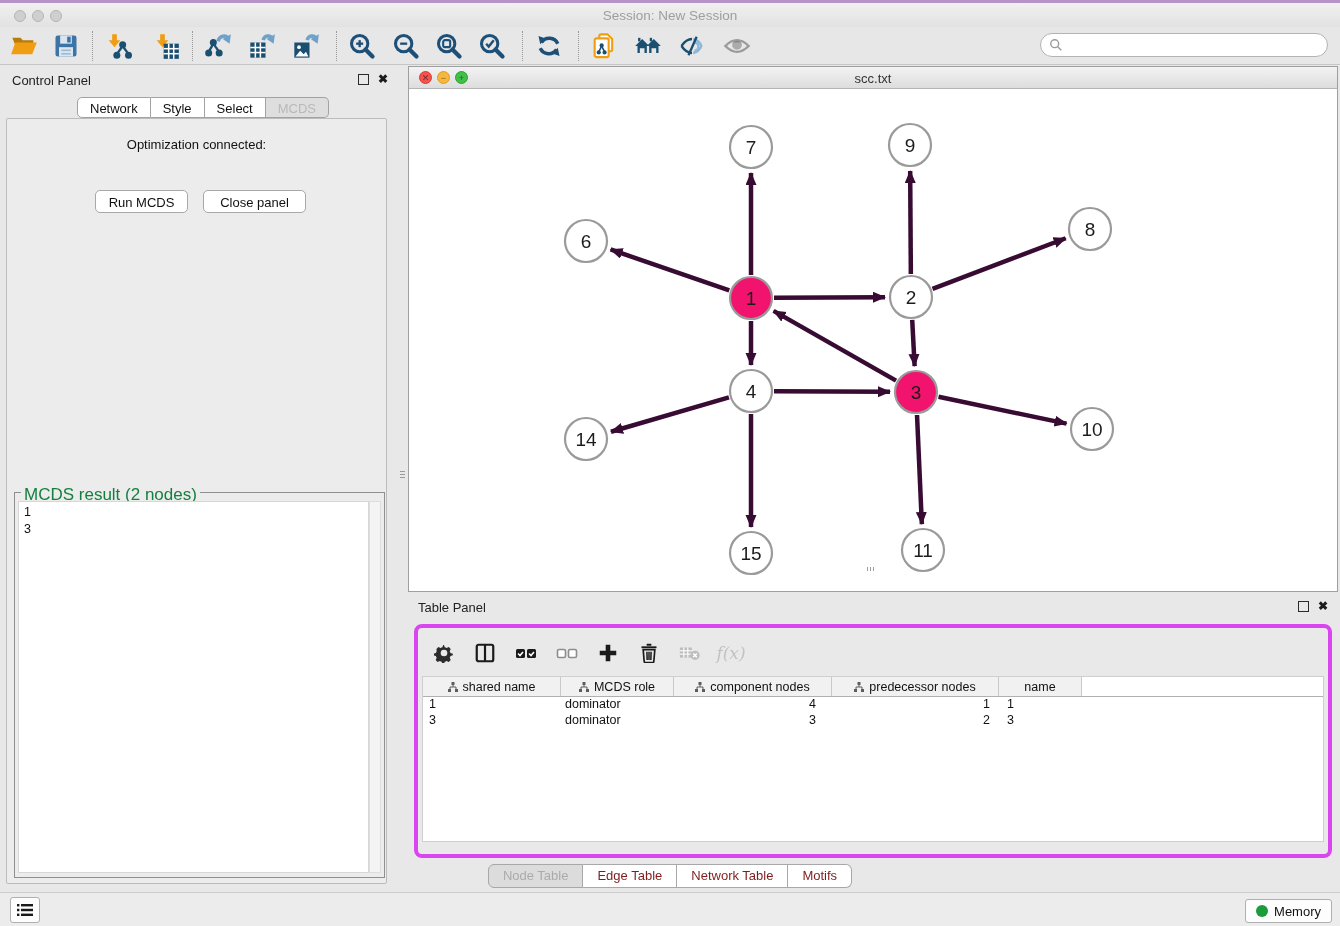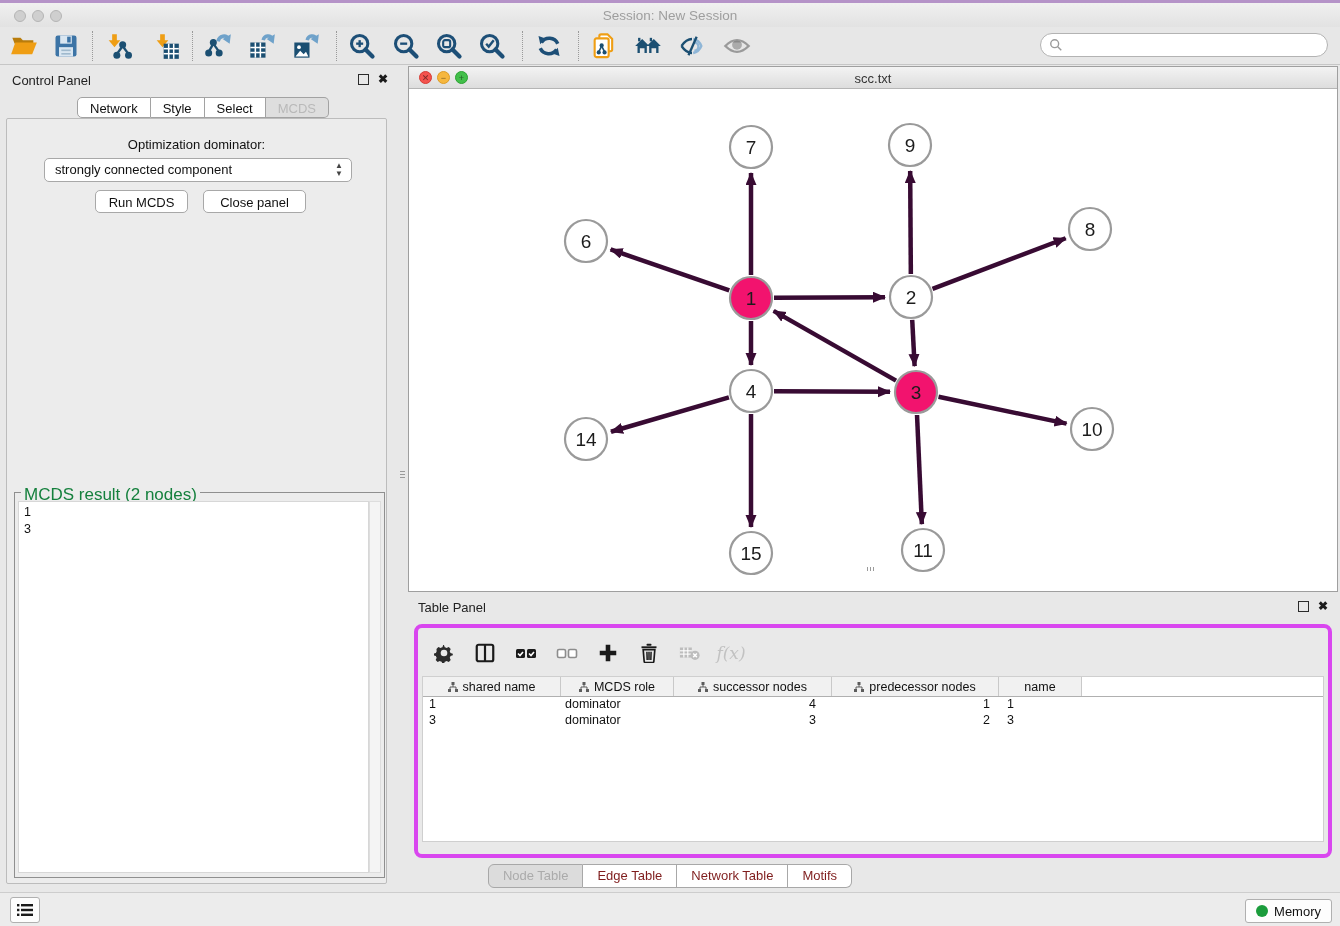--- a/index.html
+++ b/index.html
@@ -300,26 +300,22 @@
 
   <div class="cp-tabs">
     <span class="cp-tab">Network</span>
     <span class="cp-tab">Style</span>
     <span class="cp-tab">Select</span>
     <span class="cp-tab active">MCDS</span>
   </div>
 
   <div class="cp-body"></div>
 
-  <div class="opt-label">Optimization dominator:</div>
-
-  <div class="dropdown">
-    <span>strongly connected component</span>
-    <span class="dd-arrows">▲<br>▼</span>
-  </div>
+  <div class="opt-label">Optimization connected:</div>
+
 
   <button class="cp-btn" style="left:95px;width:93px">Run MCDS</button>
   <button class="cp-btn" style="left:203px;width:103px">Close panel</button>
 
   <div class="result-box">
     <span class="result-legend">MCDS result (2 nodes)</span>
     <div class="result-list">
         <div>1</div>
         <div>3</div>
       </div>
@@ -484,21 +480,21 @@
           </div>
           <div class="th" style="width: 158px;">
             <svg width="10" height="10" viewBox="0 0 10 10">
               <g fill="#5c5c5c">
                 <rect x="3.5" y="0" width="3" height="3"></rect>
                 <rect x="0" y="7" width="3" height="3"></rect>
                 <rect x="7" y="7" width="3" height="3"></rect>
               </g>
               <path d="M5 3v2M2 7V5h6v2" stroke="#5c5c5c" fill="none"></path>
             </svg>
-            <span>successor nodes</span>
+            <span>component nodes</span>
           </div>
           <div class="th" style="width: 167px;">
             <svg width="10" height="10" viewBox="0 0 10 10">
               <g fill="#5c5c5c">
                 <rect x="3.5" y="0" width="3" height="3"></rect>
                 <rect x="0" y="7" width="3" height="3"></rect>
                 <rect x="7" y="7" width="3" height="3"></rect>
               </g>
               <path d="M5 3v2M2 7V5h6v2" stroke="#5c5c5c" fill="none"></path>
             </svg>

